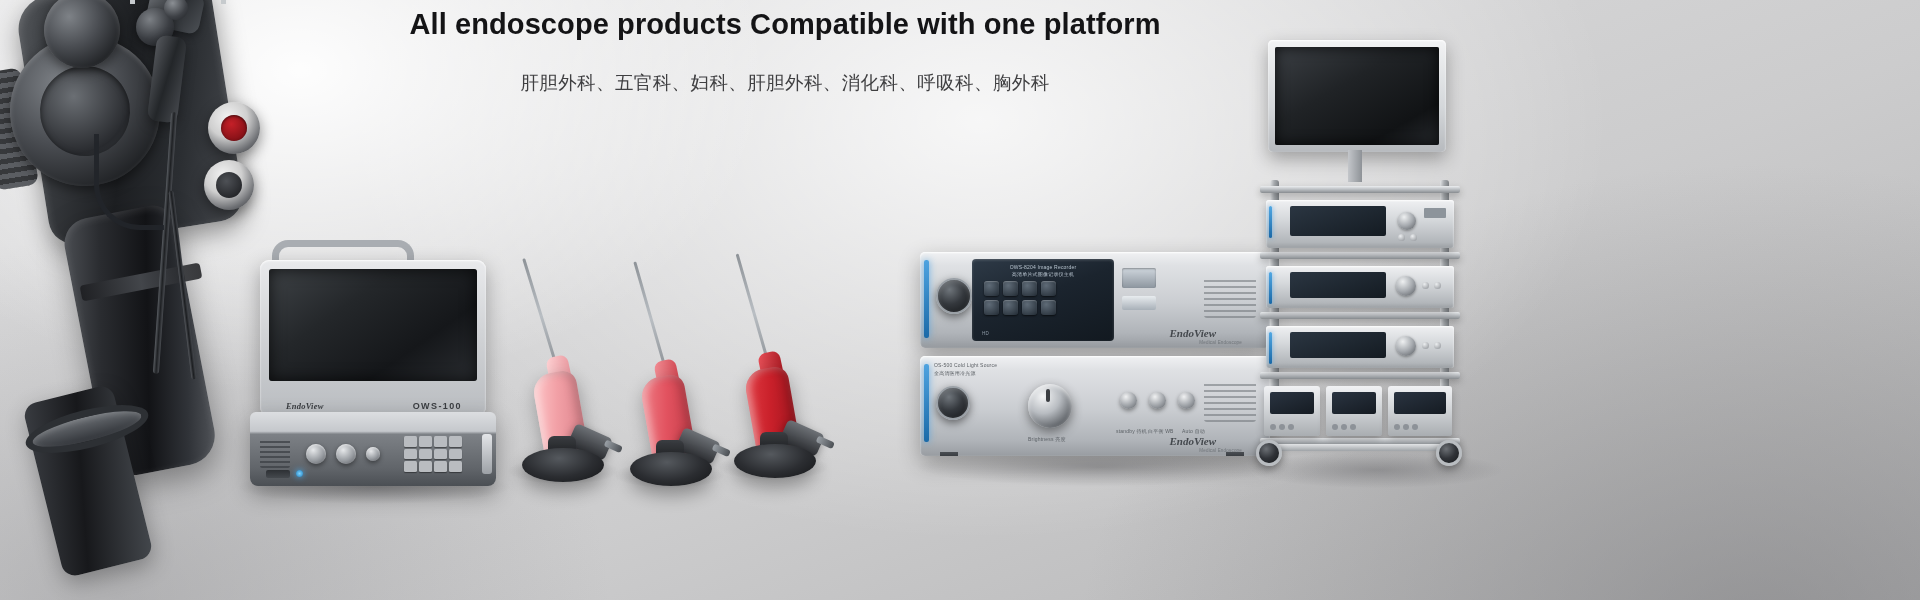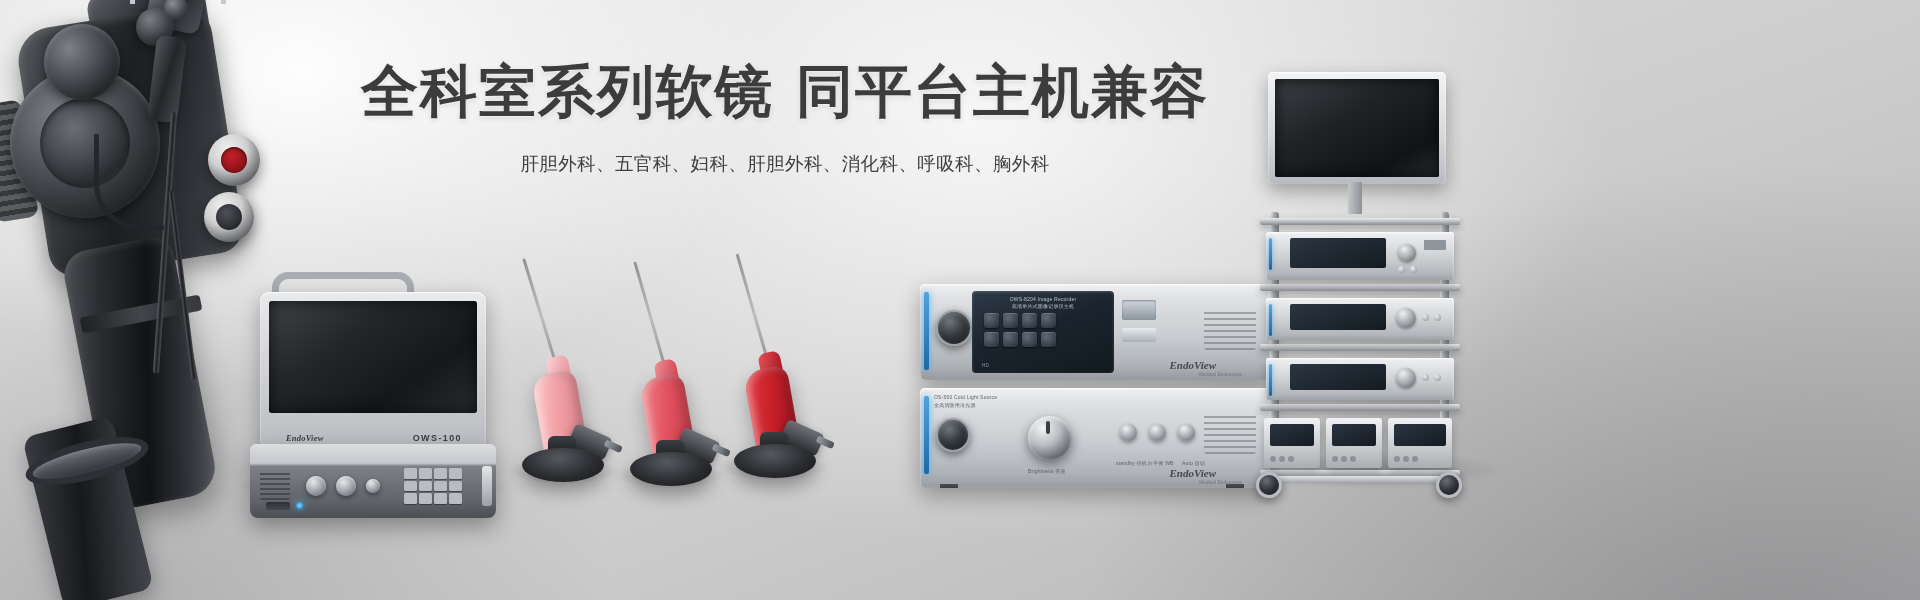--- a/index.html
+++ b/index.html
@@ -43,21 +43,21 @@
     font-size:18.5px; font-weight:400; letter-spacing:.4px;
     color:#3f3f41;
   }
   #spec-en {
     margin-top:6px;
     font-size:17px; font-weight:400; letter-spacing:.1px;
     color:#2e2e30;
   }
 
   
-  .prod { position:absolute;margin-top:32px; }
+  .prod { position:absolute; }
 
   
   #scope-head { left:-20px; top:-26px; width:340px; height:540px; z-index:20; }
   .sh-body {
     position:absolute; left:52px; top:10px; width:196px; height:250px;
     border-radius:34px 30px 26px 26px;
     background:linear-gradient(105deg,#55585c 0%,#3a3d41 18%,#1d1f22 48%,#2b2e32 72%,#4a4d52 100%);
     box-shadow:inset 0 3px 10px rgba(255,255,255,.16), 0 10px 26px rgba(0,0,0,.4);
     transform:rotate(-9deg);
   }
@@ -500,24 +500,22 @@
     z-index:5; pointer-events:none;
   }
 </style>
 </head>
 <body>
 
 <div id="banner">
 
   <div id="textblock">
 
-    <div id="headline">
-      <span>全科室系列软镜</span><span class="gap"></span><span>同平台主机兼容</span>
-    </div>
-
+
+    <div id="subhead">All endoscope products Compatible with one platform</div>
 
     <div id="spec-cn">肝胆外科、五官科、妇科、肝胆外科、消化科、呼吸科、胸外科</div>
   </div>
 
   <div id="scope-head" class="prod">
 
     <div class="sh-top"></div>
     <div class="sh-body"></div>
     <div class="sh-ridge"></div>
     <div class="sh-dial" id="sh-dial-big"></div>

